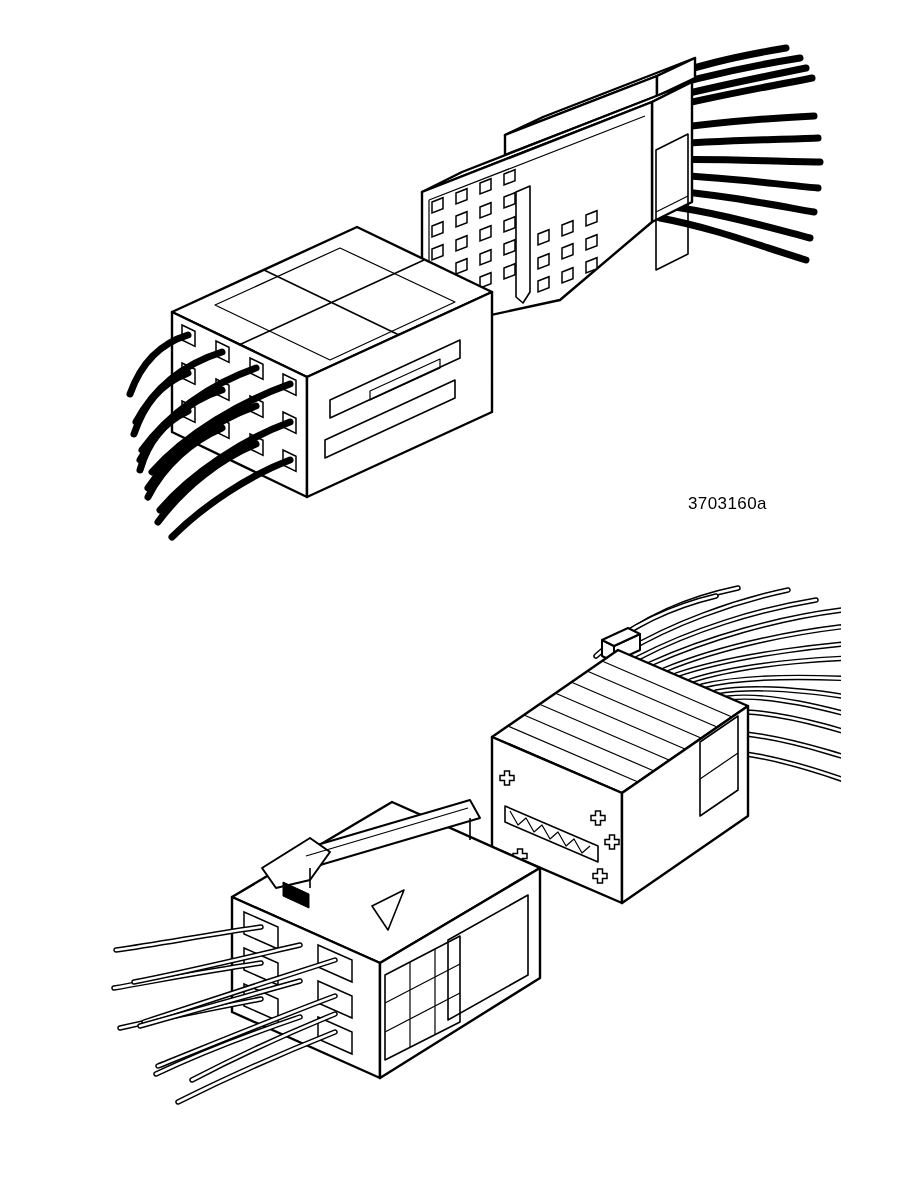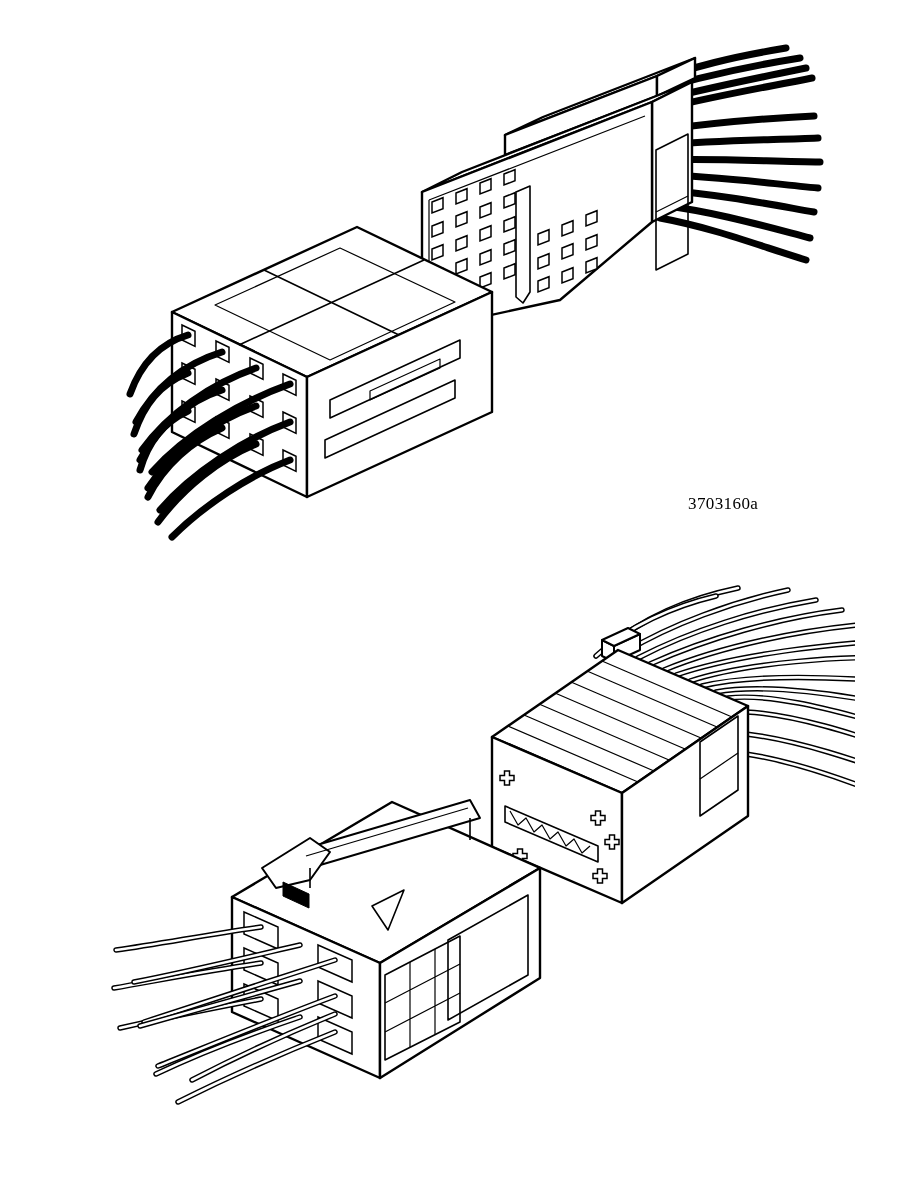--- a/index.html
+++ b/index.html
@@ -1,18 +1,18 @@
 <!DOCTYPE html>
 <html><head>
 <meta charset="utf-8">
 <style>
   html,body{margin:0;padding:0;background:#ffffff;}
   .page{
     position:relative;width:841px;height:1188px;background:#ffffff;
-    overflow:hidden;font-family:Liberation Serif, serif;padding-left:14px;
+    overflow:hidden;font-family:Liberation Sans, sans-serif;
   }
   .canvas{position:absolute;left:0;top:0;}
   .figure-code{
     position:absolute;left:688px;top:494px;
     font-size:17px;color:#000;letter-spacing:.4px;
   }
   
   .ol  {fill:#ffffff;stroke:#000;stroke-width:2.4;stroke-linejoin:round;}
   .ol2 {fill:#ffffff;stroke:#000;stroke-width:2;stroke-linejoin:round;}
   .ln  {fill:#ffffff;stroke:#000;stroke-width:1.6;stroke-linejoin:round;}

